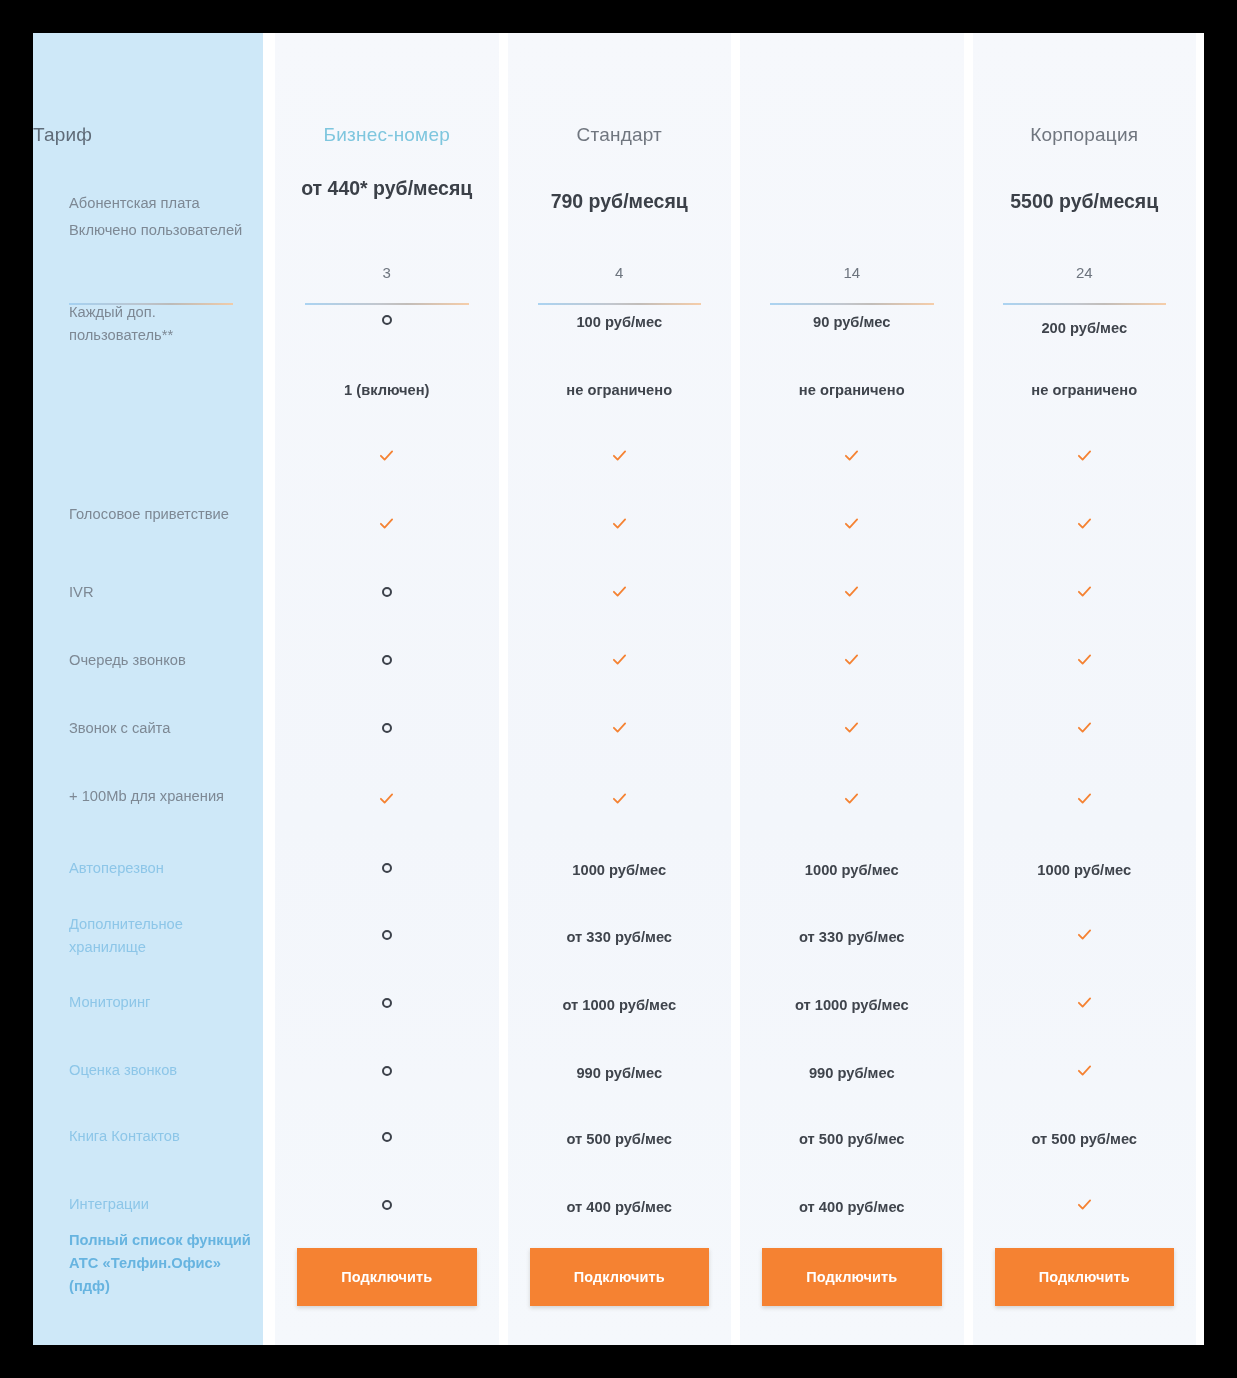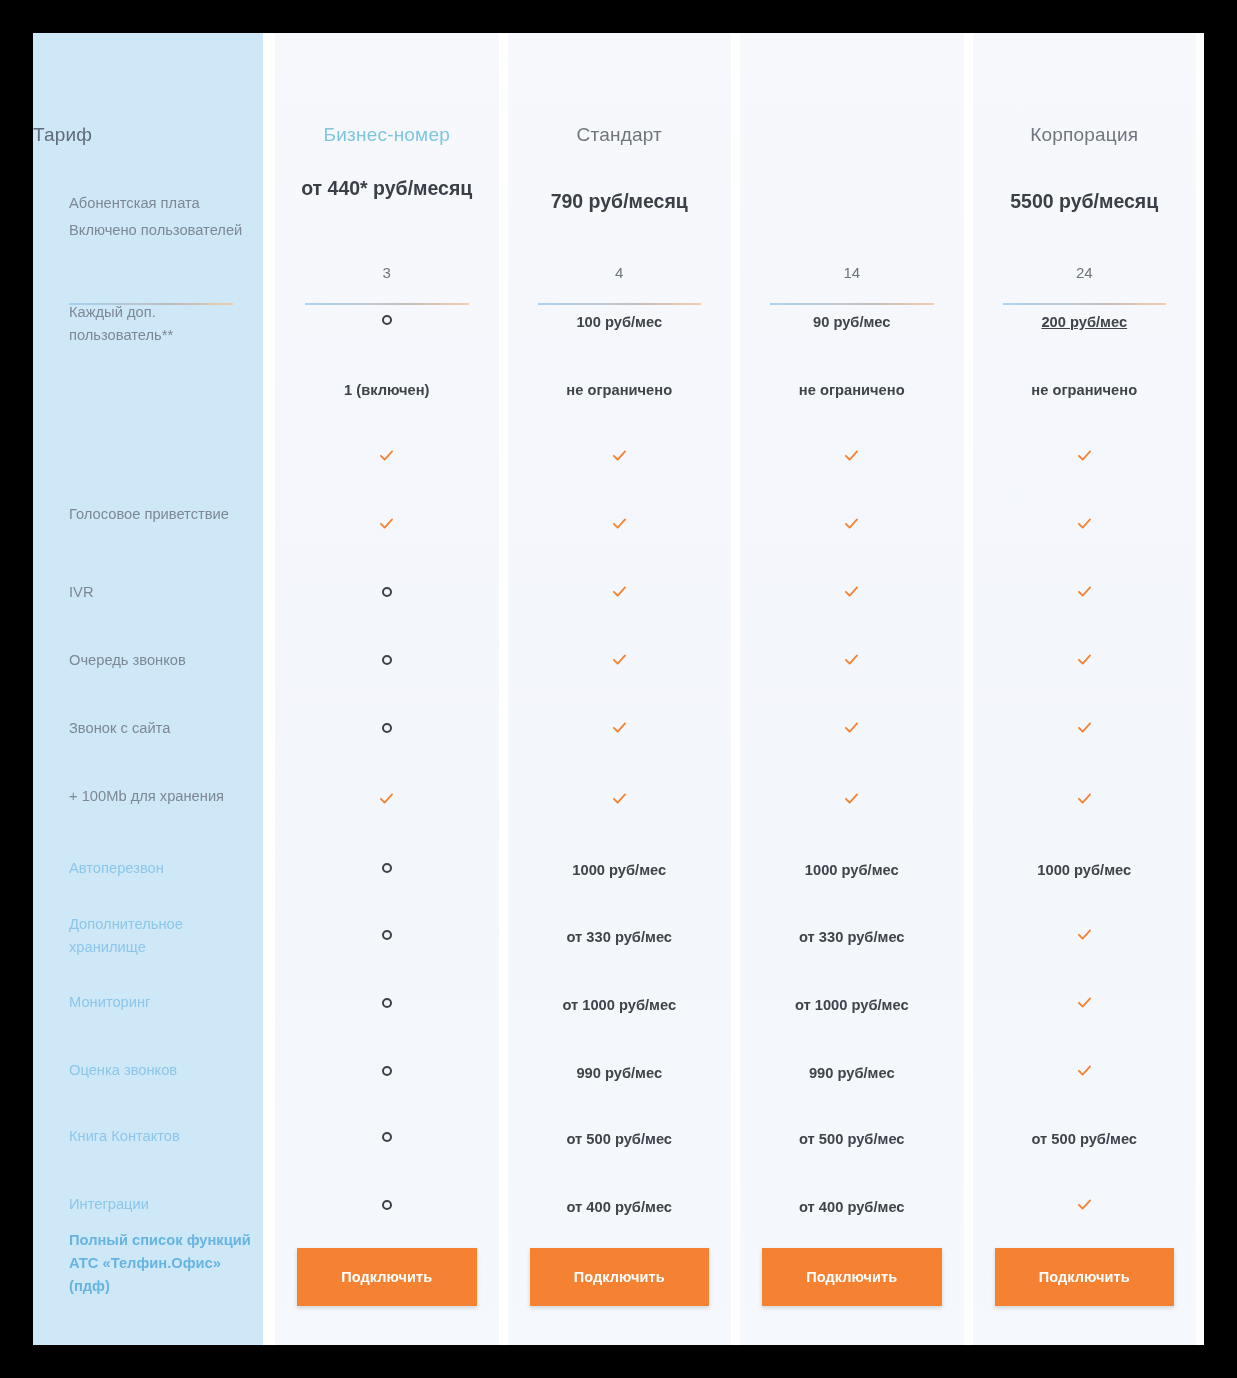--- a/index.html
+++ b/index.html
@@ -312,21 +312,21 @@
         <div class="val" style="top: 1164px;">от 400 руб/мес</div>
         <button class="cta">Подключить</button>
       </div>
     <div class="col" id="col-3">
         <div class="hdr">
           <div class="plan-name">Корпорация</div>
           <div class="plan-price single">5500 руб/месяц</div>
         </div>
         <div class="val light" style="top: 230px;">24</div>
         <div class="divider"></div>
-        <div class="val" style="top: 279px; text-decoration: underline;">200 руб/мес</div>
+        <div class="val" style="top: 285px;">200 руб/мес</div>
         <div class="val" style="top: 347px;">не ограничено</div>
         <div class="icon-wrap" style="top: 413px;"><span class="check"><svg viewBox="0 0 16 16" xmlns="http://www.w3.org/2000/svg">
               <path d="M2 8.3 L6 12.4 L14 3.6" fill="none" stroke="#f58232" stroke-width="1.9" stroke-linecap="round" stroke-linejoin="round"></path>
             </svg></span></div>
         <div class="icon-wrap" style="top: 481px;"><span class="check"><svg viewBox="0 0 16 16" xmlns="http://www.w3.org/2000/svg">
               <path d="M2 8.3 L6 12.4 L14 3.6" fill="none" stroke="#f58232" stroke-width="1.9" stroke-linecap="round" stroke-linejoin="round"></path>
             </svg></span></div>
         <div class="icon-wrap" style="top: 549px;"><span class="check"><svg viewBox="0 0 16 16" xmlns="http://www.w3.org/2000/svg">
               <path d="M2 8.3 L6 12.4 L14 3.6" fill="none" stroke="#f58232" stroke-width="1.9" stroke-linecap="round" stroke-linejoin="round"></path>
             </svg></span></div>

